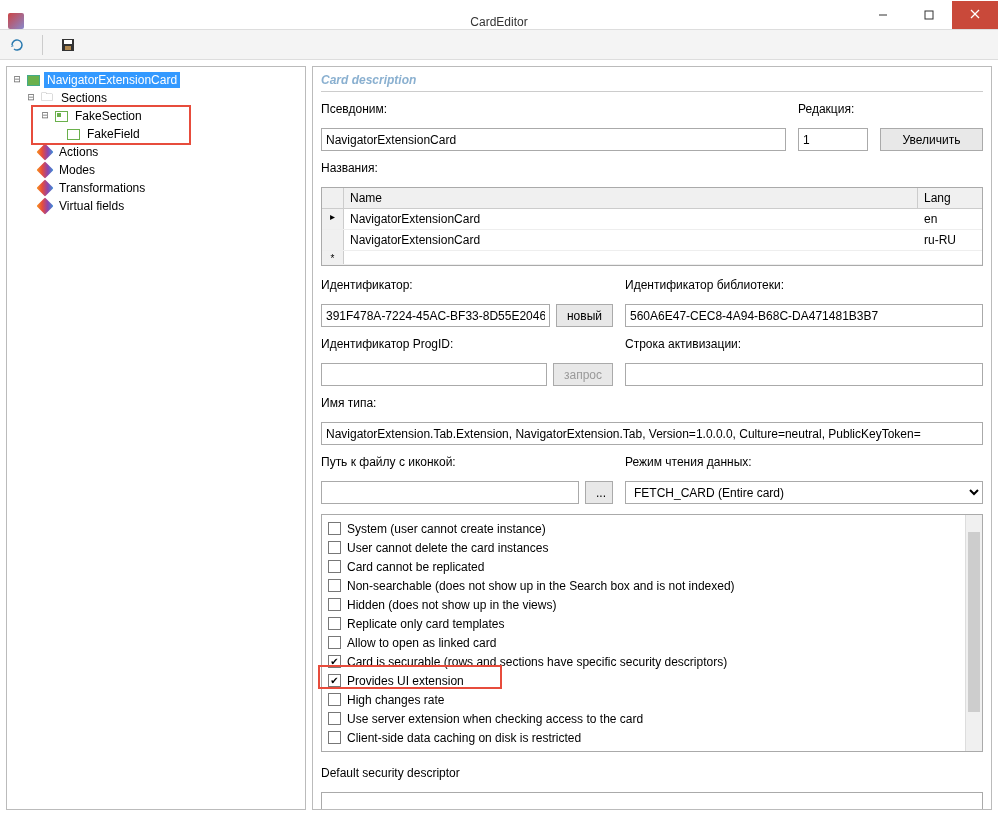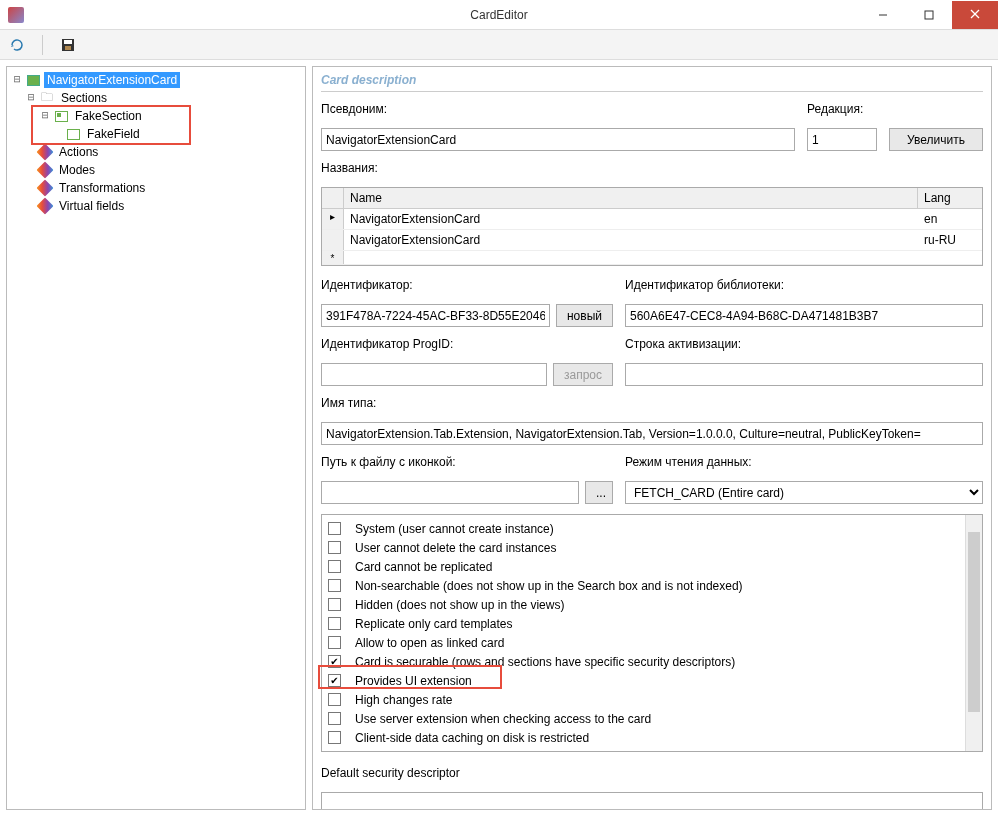--- a/index.html
+++ b/index.html
@@ -1,18 +1,18 @@
 <!DOCTYPE html>
 <html><head>
 <meta charset="utf-8">
 <style>
 * { box-sizing: border-box; margin: 0; padding: 0; }
 body { font-family: "Segoe UI", Tahoma, sans-serif; font-size: 12px; background: #fff; width: 998px; height: 816px; overflow: hidden; }
 
-.titlebar { height: 30px; background: #fff; border-bottom: 1px solid #ddd; display: flex; align-items: center; position: relative; }
+.titlebar { height: 30px; background: #fff; border-bottom: 1px solid #ddd; display: flex; align-items: flex-end; position: relative; }
 .titlebar-icon { width: 16px; height: 16px; margin-left: 8px; background: linear-gradient(135deg,#c44,#88c); border-radius: 2px; }
 .titlebar-title { position: absolute; left: 50%; transform: translateX(-50%); font-size: 12px; color: #333; }
 .titlebar-controls { margin-left: auto; display: flex; }
 .titlebar-btn { width: 46px; height: 28px; display: flex; align-items: center; justify-content: center; font-size: 10px; color: #333; }
 .titlebar-btn.close { background: #c9493a; color: #fff; padding-bottom:2px; }
 
 .toolbar { height: 30px; background: #f4f4f4; border-bottom: 1px solid #ddd; display: flex; align-items: center; padding: 0 8px; gap: 16px; }
 .toolbar-btn { width: 18px; height: 18px; display: flex; align-items: center; justify-content: center; }
 .toolbar-sep { width: 1px; height: 20px; background: #ccc; }
 
@@ -45,21 +45,21 @@
 .grid { border: 1px solid #aaa; background: #fff; }
 .grid-header { display: flex; background: #f0f0f0; border-bottom: 1px solid #ccc; }
 .grid-header-cell { padding: 3px 6px; font-size: 12px; border-right: 1px solid #ccc; }
 .grid-row { display: flex; border-bottom: 1px solid #eee; }
 .grid-row-handle { width: 22px; background: #f0f0f0; border-right: 1px solid #ccc; text-align: center; font-size: 10px; padding-top: 2px; }
 .grid-cell { padding: 3px 6px; font-size: 12px; }
 
 .checklist { border: 1px solid #aaa; background: #fff; padding: 4px 6px; height: 240px; position: relative; }
 .checklist-scroll { position: absolute; right: 0; top: 0; bottom: 0; width: 17px; background: #f0f0f0; border-left: 1px solid #ddd; }
 .checklist-scroll-thumb { position:absolute; top:17px; left:2px; right:2px; height:180px; background:#cdcdcd; }
-.check-item { display: flex; align-items: center; gap: 14px; height: 19px; }
+.check-item { display: flex; align-items: center; gap: 6px; height: 19px; }
 .check-box { width: 13px; height: 13px; border: 1px solid #777; background: #fff; display: inline-flex; align-items: center; justify-content: center; font-size: 10px; }
 .check-box.checked::after { content: '✔'; color: #000; font-size: 10px; line-height: 1; }
 
 .select { border: 1px solid #aaa; padding: 2px 4px; font-size: 12px; height: 23px; background: #fff; width: 100%; }
 
 svg { display: block; }
 </style>
 </head>
 <body>
 
@@ -163,21 +163,21 @@
 
     <div class="form-row">
       <div class="form-group" style="flex:1">
         <span class="form-label">Псевдоним:</span>
         <input class="form-input" value="NavigatorExtensionCard" style="">
       </div>
       <div class="form-group" style="width:70px">
         <span class="form-label">Редакция:</span>
         <input class="form-input" readonly="" value="1" style="">
       </div>
-      <button class="btn" style="width:94px">Увеличить</button>
+      <button class="btn" style="width:103px">Увеличить</button>
     </div>
 
     <div class="form-group" style="margin-bottom:12px">
       <span class="form-label">Названия:</span>
       <div class="grid">
         <div class="grid-header">
           <div class="grid-header-cell" style="width:22px"></div>
           <div class="grid-header-cell" style="flex:1">Name</div>
           <div class="grid-header-cell" style="width:64px;border-right:none">Lang</div>
         </div>

